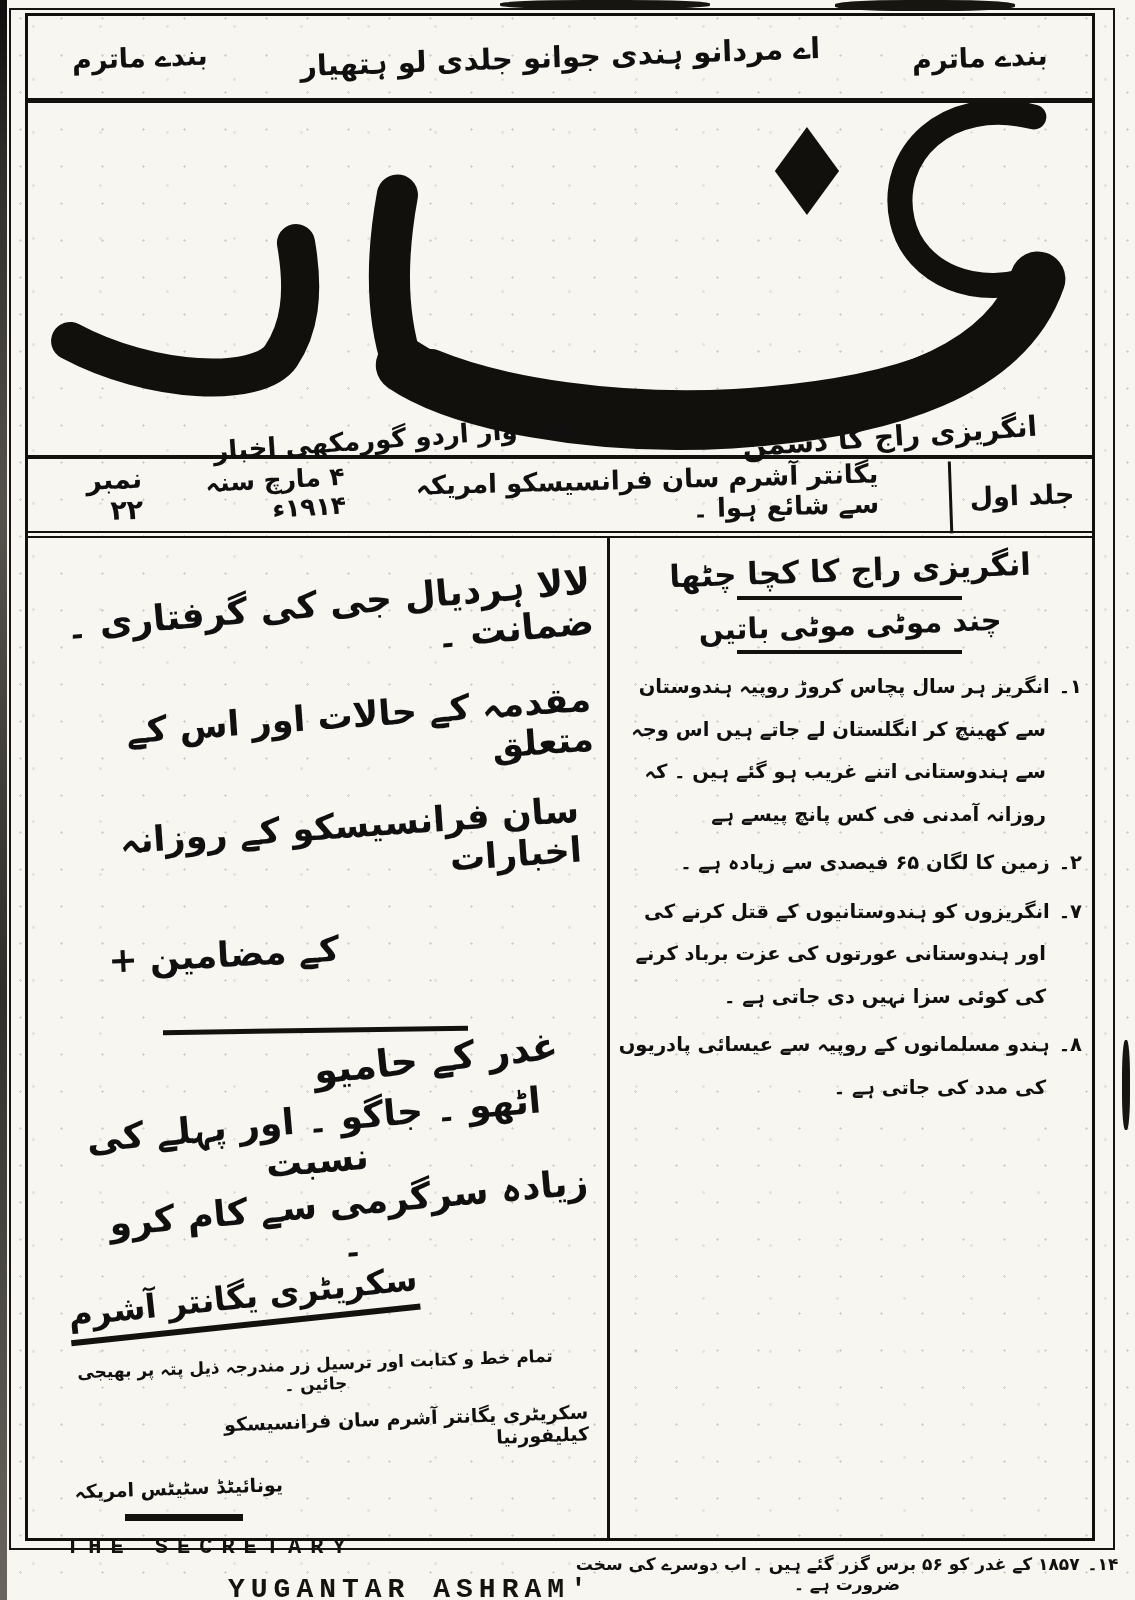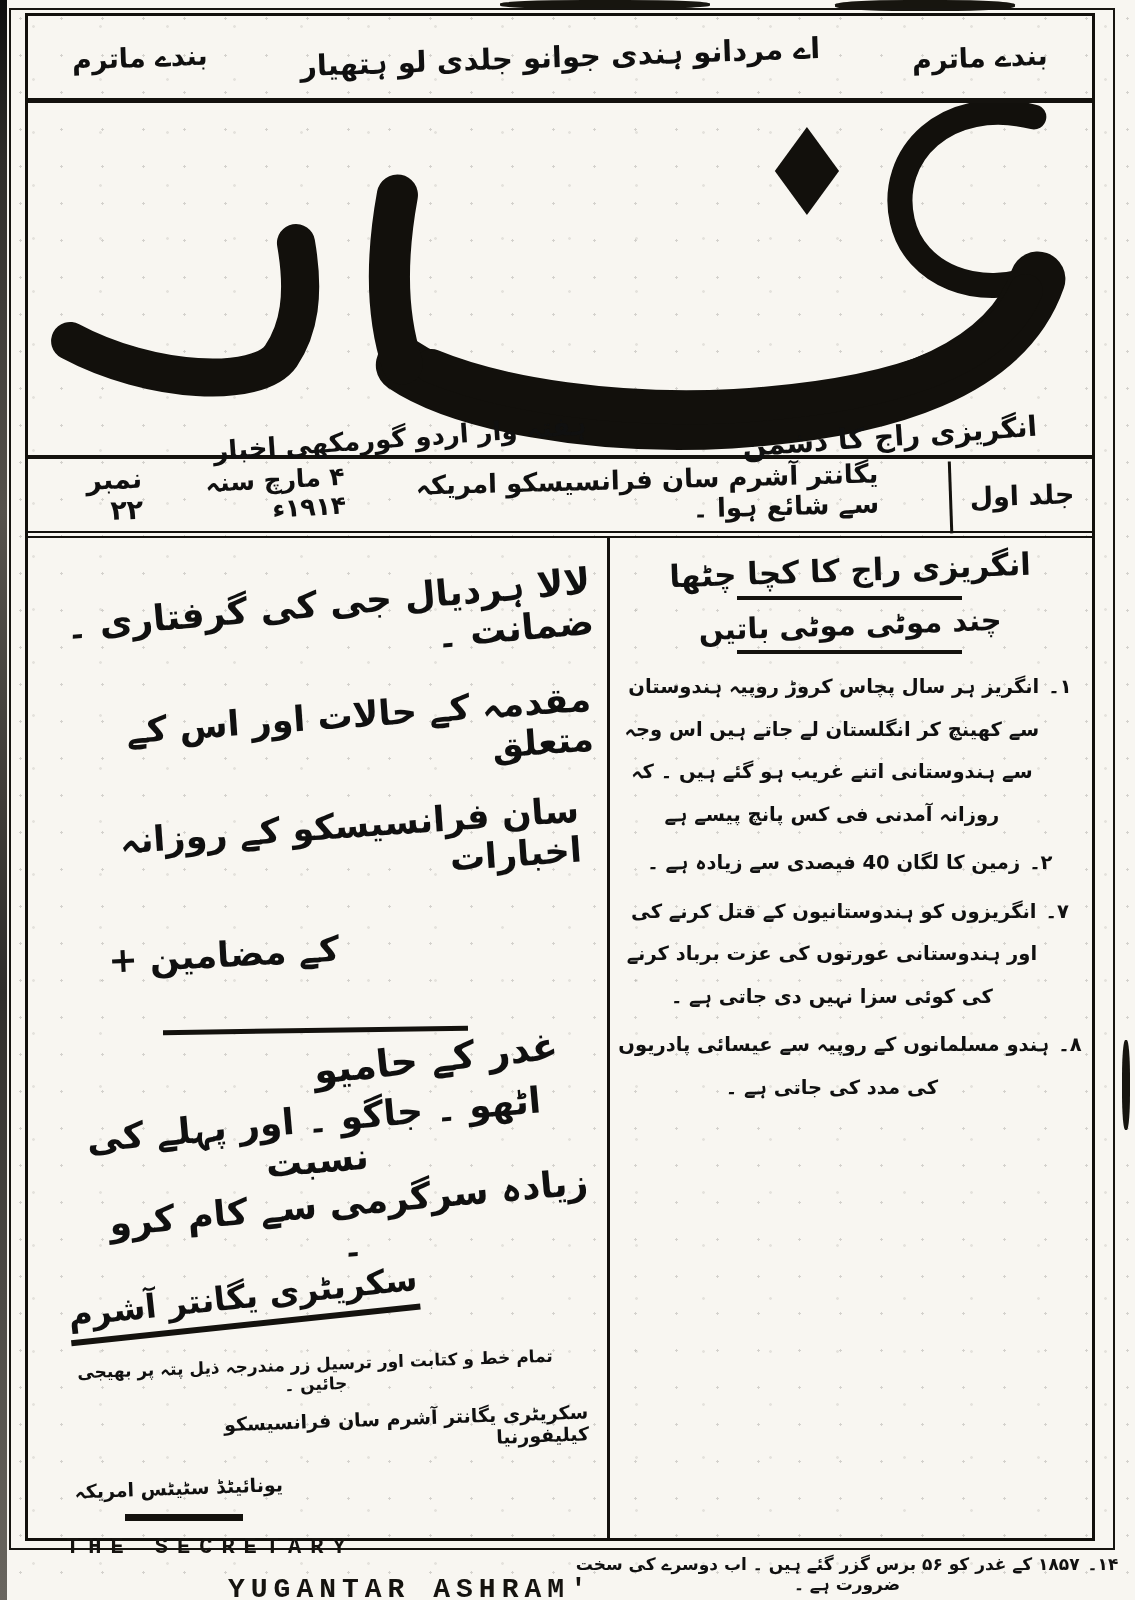--- a/index.html
+++ b/index.html
@@ -45,21 +45,21 @@
   
   .body{flex:1;display:flex;direction:rtl;min-height:0;}
   .col-main{width:528px;border-left:3px solid #14120e;padding:14px 10px 0 8px;direction:rtl;overflow:visible;}
   .col-left{flex:1;position:relative;padding:46px 14px 0 10px;direction:rtl;overflow:visible;}
   
   .rhead{text-align:center;font-weight:bold;transform:rotate(-2deg);}
   .rhead.h1{font-size:31px;}
   .rhead.h2{font-size:29px;margin-top:8px;}
   .rrule{height:4px;background:#14120e;width:225px;margin:8px auto 8px;}
   .rlist{margin-top:12px;}
-  .item{font-size:19.5px;line-height:2.18;font-weight:600;text-align:center;
+  .item{font-size:19.5px;line-height:2.18;font-weight:600;text-align:right;
     padding-right:36px;text-indent:-36px;margin-bottom:6px;letter-spacing:-0.2px;}
   .item .num{margin-left:9px;font-weight:bold;}
   
   .hl{font-weight:bold;text-align:right;}
   .hl1{font-size:36px;transform:rotate(-5deg);padding-left:8px;margin-bottom:32px;}
   .hl2{font-size:35px;transform:rotate(-4deg);padding-left:24px;margin-bottom:30px;}
   .hl3{font-size:35px;transform:rotate(-4deg);padding-left:30px;padding-right:12px;margin-bottom:42px;}
   .hl4{font-size:35px;transform:rotate(-3deg);padding-left:70px;text-align:left;}
   .mid-rule{width:305px;height:5px;background:#14120e;margin:58px auto 16px;transform:rotate(-0.8deg);}
   .cta{font-weight:bold;}
@@ -137,21 +137,21 @@
     <div class="body">
 
       <div class="col-main">
         <div class="rhead h1 urdu">انگریزی راج کا کچا چٹھا</div>
         <div class="rrule"></div>
         <div class="rhead h2 urdu">چند موٹی موٹی باتیں</div>
         <div class="rrule"></div>
 
         <div class="rlist">
           <div class="item urdu"><span class="num">۱۔</span><span>انگریز ہر سال پچاس کروڑ روپیہ ہندوستان سے کھینچ کر انگلستان لے جاتے ہیں اس وجہ سے ہندوستانی اتنے غریب ہو گئے ہیں ۔ کہ روزانہ آمدنی فی کس پانچ پیسے ہے</span></div>
-          <div class="item urdu"><span class="num">۲۔</span><span>زمین کا لگان 40 فیصدی سے زیادہ ہے ۔</span></div>
+          <div class="item urdu"><span class="num">۲۔</span><span>زمین کا لگان ۶۵ فیصدی سے زیادہ ہے ۔</span></div>
           <div class="item urdu"><span class="num">۷۔</span><span>انگریزوں کو ہندوستانیوں کے قتل کرنے کی اور ہندوستانی عورتوں کی عزت برباد کرنے کی کوئی سزا نہیں دی جاتی ہے ۔</span></div>
           <div class="item urdu"><span class="num">۸۔</span><span>ہندو مسلمانوں کے روپیہ سے عیسائی پادریوں کی مدد کی جاتی ہے ۔</span></div>
 
         </div>
       </div>
 
       <div class="col-left">
         <div class="hl hl1 urdu">لالا ہردیال جی کی گرفتاری ۔ ضمانت ۔</div>
         <div class="hl hl2 urdu">مقدمہ کے حالات اور اس کے متعلق</div>
         <div class="hl hl3 urdu">سان فرانسیسکو کے روزانہ اخبارات</div>

